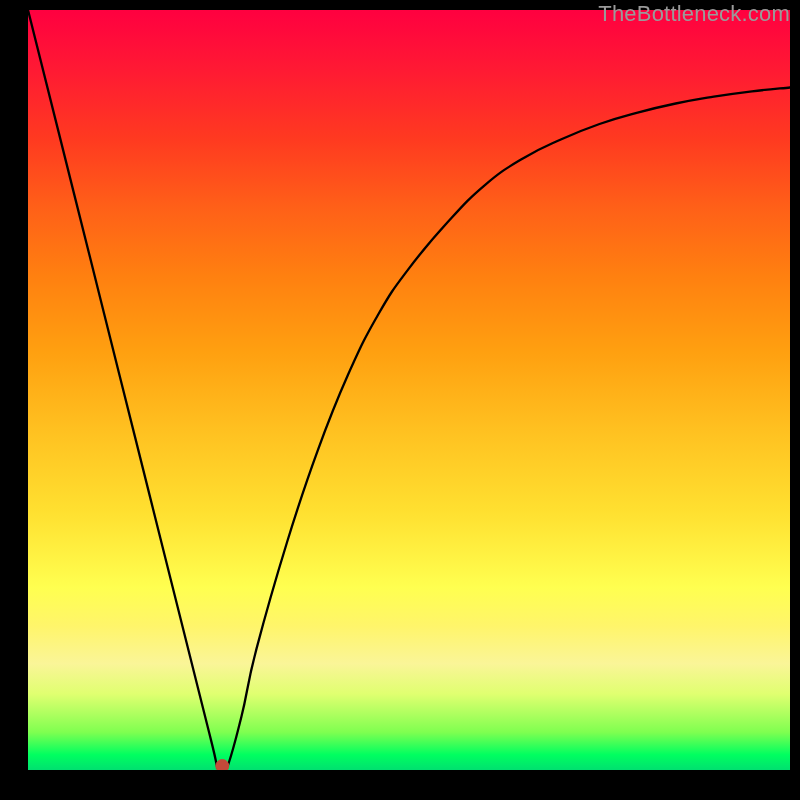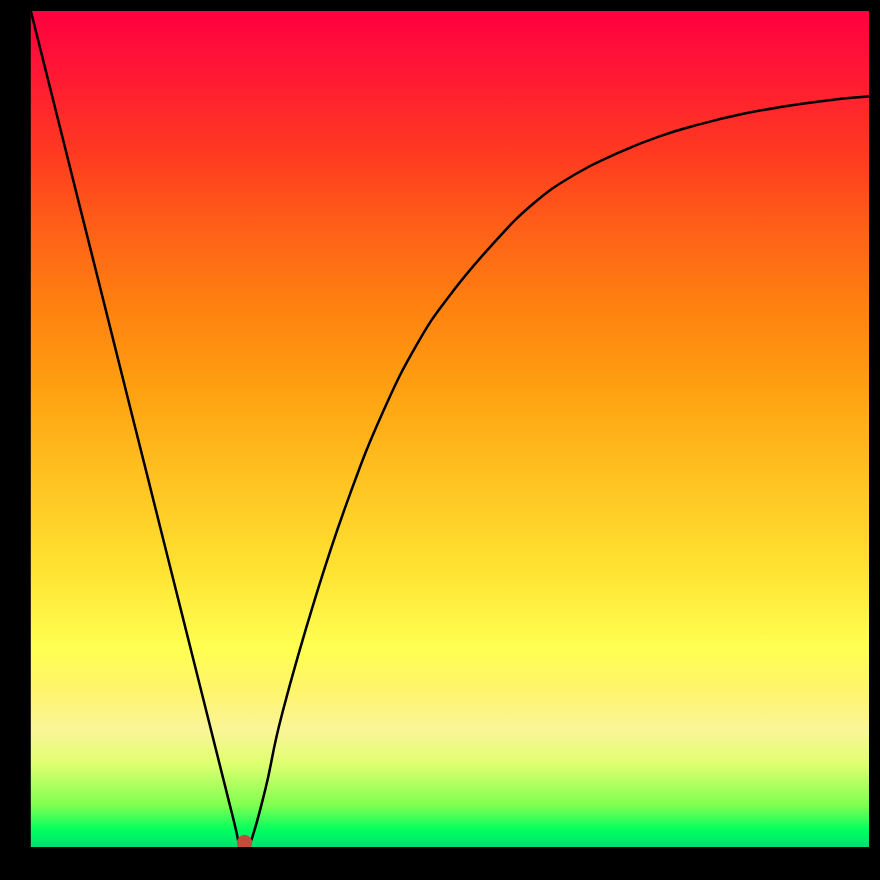--- a/index.html
+++ b/index.html
@@ -65,13 +65,14 @@
 <body>
 
 <div class="frame">
   <div class="plot">
     <div class="gradient"></div>
     <svg class="curve-svg" viewBox="0 0 762 760" preserveAspectRatio="none">
       <path id="curve-path" fill="none" stroke="#000" stroke-width="2.3" stroke-linejoin="round" stroke-linecap="round" d="M 0.0 0.0 C 6.9 27.4, 16.8 66.9, 30.5 121.6 C 44.2 176.3, 47.2 188.5, 61.0 243.2 C 74.7 297.9, 77.7 310.1, 91.4 364.8 C 105.2 419.5, 108.2 431.7, 121.9 486.4 C 135.6 541.1, 138.7 553.3, 152.4 608.0 C 166.1 662.7, 174.3 695.4, 182.9 729.6 C 191.5 763.8, 187.1 753.2, 190.5 760.0 C 193.9 766.8, 193.0 772.0, 198.1 760.0 C 203.3 748.0, 206.5 734.2, 213.4 706.8 C 220.2 679.4, 218.3 677.7, 228.6 638.4 C 238.9 599.1, 245.4 576.5, 259.1 532.0 C 272.8 487.5, 275.8 478.4, 289.6 440.8 C 303.3 403.2, 306.3 395.6, 320.0 364.8 C 333.8 334.0, 336.8 327.9, 350.5 304.0 C 364.2 280.1, 365.6 278.9, 381.0 258.4 C 396.4 237.9, 402.0 231.6, 419.1 212.8 C 436.2 194.0, 440.1 189.3, 457.2 174.8 C 474.3 160.3, 478.2 158.5, 495.3 148.2 C 512.4 137.9, 516.3 136.9, 533.4 129.2 C 550.5 121.5, 554.4 120.0, 571.5 114.0 C 588.6 108.0, 592.5 107.2, 609.6 102.6 C 626.7 98.0, 630.6 97.1, 647.7 93.5 C 664.8 89.9, 668.7 89.4, 685.8 86.6 C 702.9 83.9, 706.8 83.4, 723.9 81.3 C 741.0 79.3, 753.4 78.4, 762.0 77.5"></path>
       <circle id="min-marker" r="6.5" fill="#c44a3a" stroke="#c44a3a" cx="194.3" cy="756.0"></circle>
     </svg>
   </div>
+  <div class="watermark">TheBottleneck.com</div>
 </div>
 
 </body></html>

